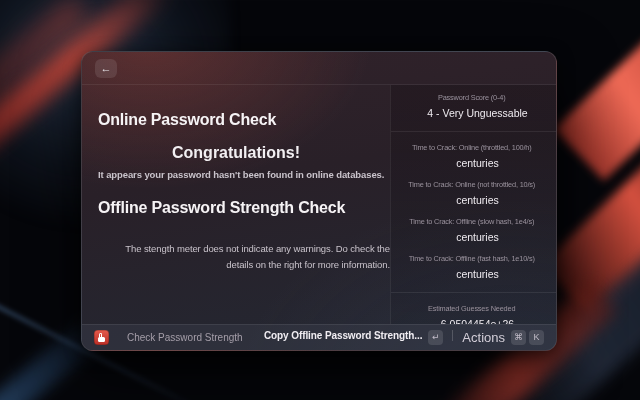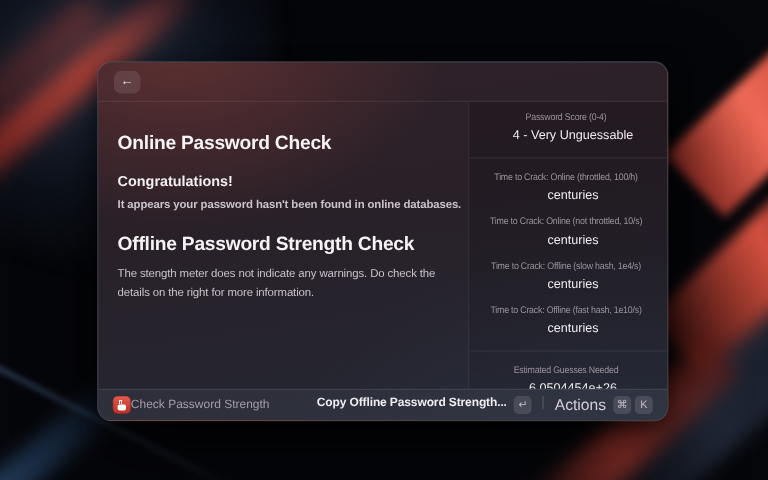--- a/index.html
+++ b/index.html
@@ -58,37 +58,37 @@
   .win-header{height:33px;flex:0 0 33px;display:flex;align-items:center;
     padding:0 13px;border-bottom:1px solid rgba(255,255,255,.07);box-sizing:border-box;}
   .back-btn{width:22px;height:19px;border-radius:6px;background:rgba(255,255,255,.10);
     display:flex;align-items:center;justify-content:center;color:#e9e6ec;font-size:11px;
     line-height:1;cursor:pointer;}
   .win-body{flex:1;display:flex;min-height:0;}
 
   
   .main{flex:1;padding:11px 16px 0 16px;min-width:0;}
   .h-online{font-size:16px;font-weight:bold;color:#f6f3f5;letter-spacing:-.2px;margin:15px 0 0 0;white-space:nowrap;}
-  .h-congrats{font-size:12px;font-weight:bold;color:#f2eff2;margin-top:15px;white-space:nowrap;}
+  .h-congrats{font-size:16px;font-weight:bold;color:#f2eff2;margin-top:15px;white-space:nowrap;text-align:center;}
   .p-online{font-size:9.5px;letter-spacing:-.1px;color:#c9c3cb;margin-top:7px;white-space:nowrap;font-weight:bold;}
   .h-offline{font-size:16px;font-weight:bold;color:#f6f3f5;letter-spacing:-.2px;margin-top:19px;white-space:nowrap;}
-  .p-offline{font-size:9.5px;letter-spacing:-.1px;color:#c9c3cb;margin-top:8px;width:292px;line-height:1.7;}
+  .p-offline{font-size:9.5px;letter-spacing:-.1px;color:#c9c3cb;margin-top:24px;width:292px;line-height:1.7;text-align:right;}
 
   
   .sidebar{flex:0 0 166px;border-left:1px solid rgba(255,255,255,.07);
     padding:8px 6px 8px 14px;box-sizing:border-box;overflow:hidden;
     background:linear-gradient(180deg, rgba(8,4,8,.22), rgba(8,10,16,.10));text-align:center;}
   .meta-item{margin-bottom:11px;}
   .meta-label{font-size:8px;letter-spacing:-.2px;color:#9a929d;white-space:nowrap;
     transform:scaleX(.92);transform-origin:left center;}
   .meta-value{font-size:10.5px;font-weight:500;color:#efebf0;margin-top:5px;white-space:nowrap;}
   .meta-divider{border-top:1px solid rgba(255,255,255,.08);margin:12px 0 11px -14px;width:calc(100% + 20px);}
 
   
-  .footer{flex:0 0 26px;display:flex;align-items:center;gap:0;
+  .footer{flex:0 0 26px;display:flex;align-items:center;gap:18px;
     padding:0 12px;box-sizing:border-box;
     border-top:1px solid rgba(255,255,255,.08);
     background:rgba(64,66,80,.38);}
   .app-icon{width:15px;height:15px;border-radius:4px;flex:0 0 15px;
     background:linear-gradient(180deg,#e45a4c,#b92e26);
     box-shadow:inset 0 0 0 .5px rgba(0,0,0,.35);
     display:flex;align-items:center;justify-content:center;}
   .lock-glyph{position:relative;width:7px;height:5px;background:#fff;border-radius:1.5px;margin-top:3px;}
   .lock-glyph::before{content:"";position:absolute;left:1px;top:-4px;width:3px;height:4px;
     border:1.2px solid #fff;border-bottom:none;border-radius:3px 3px 0 0;box-sizing:border-box;}

